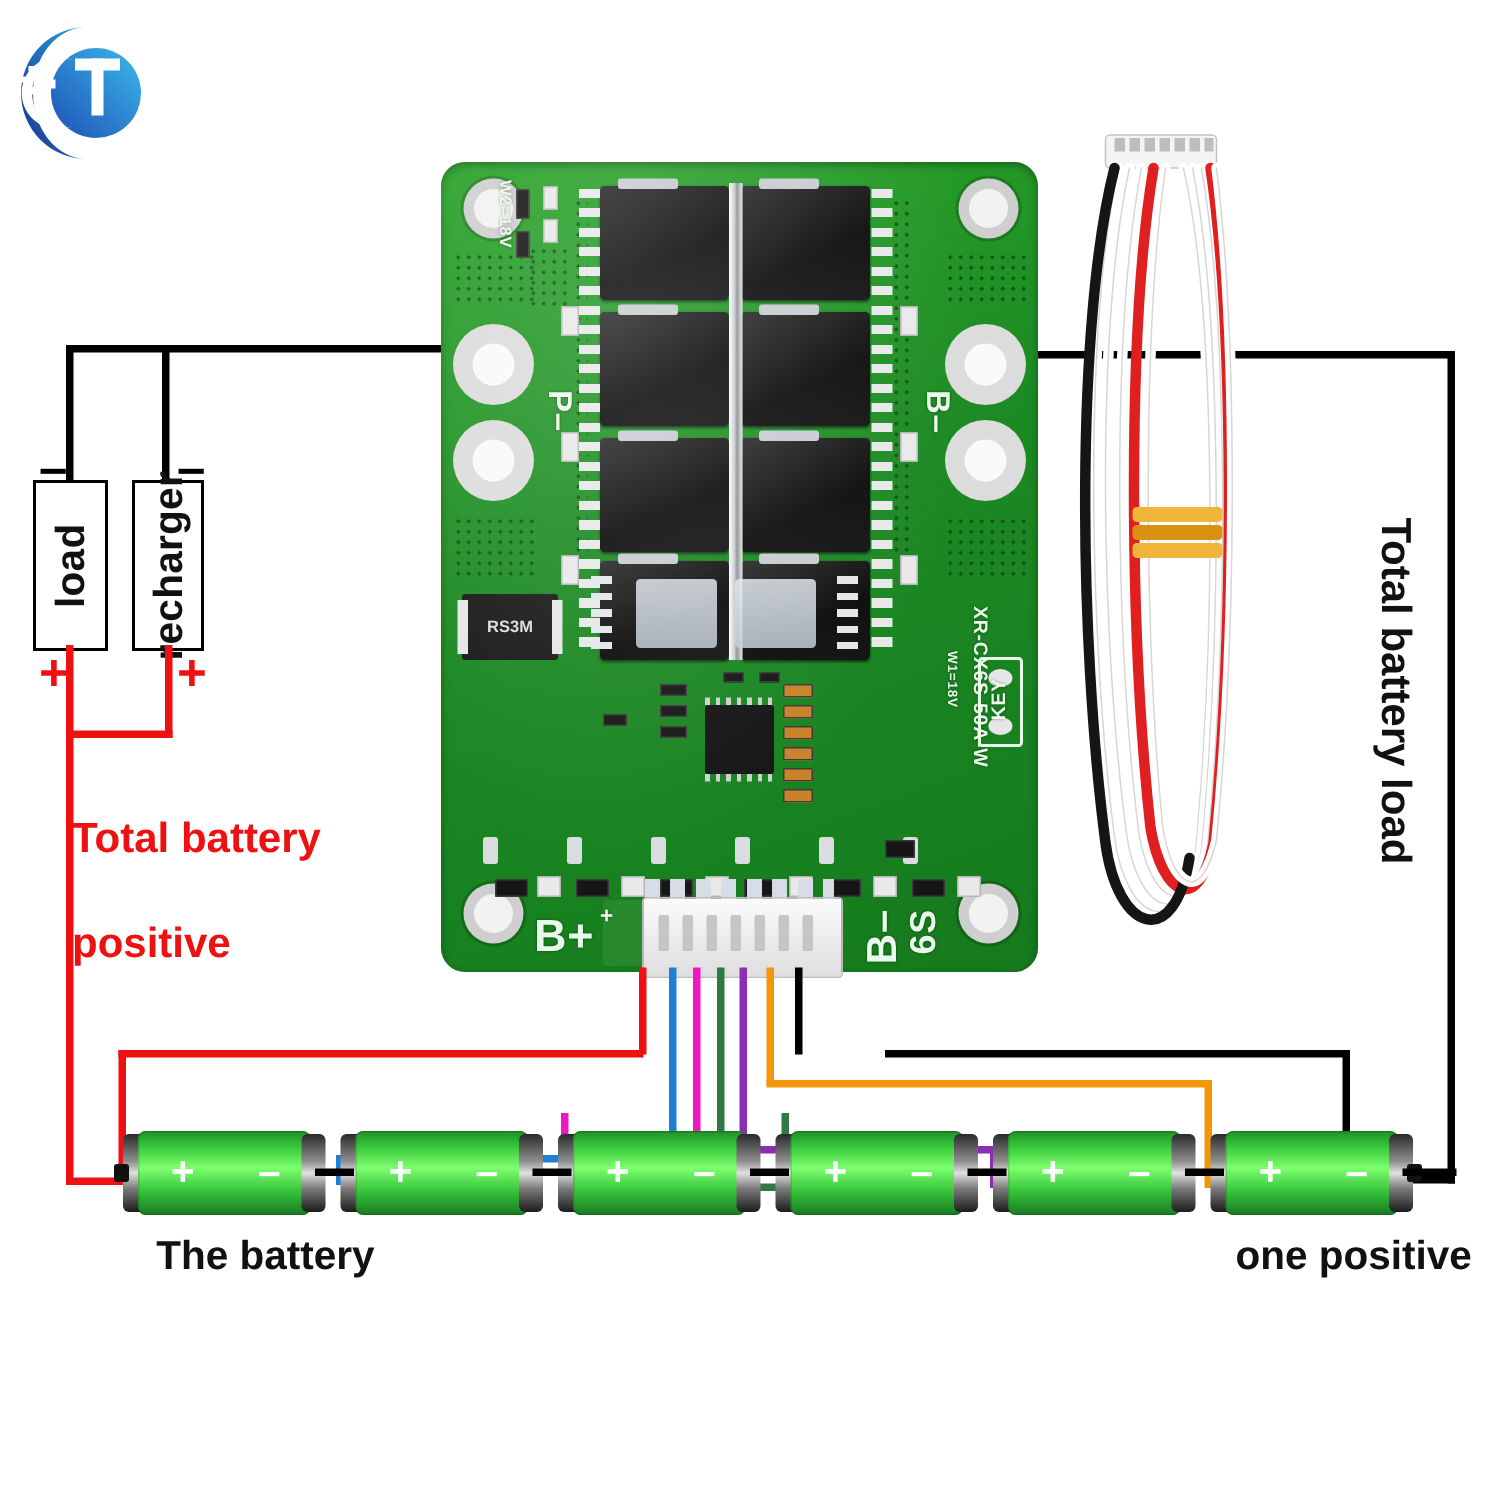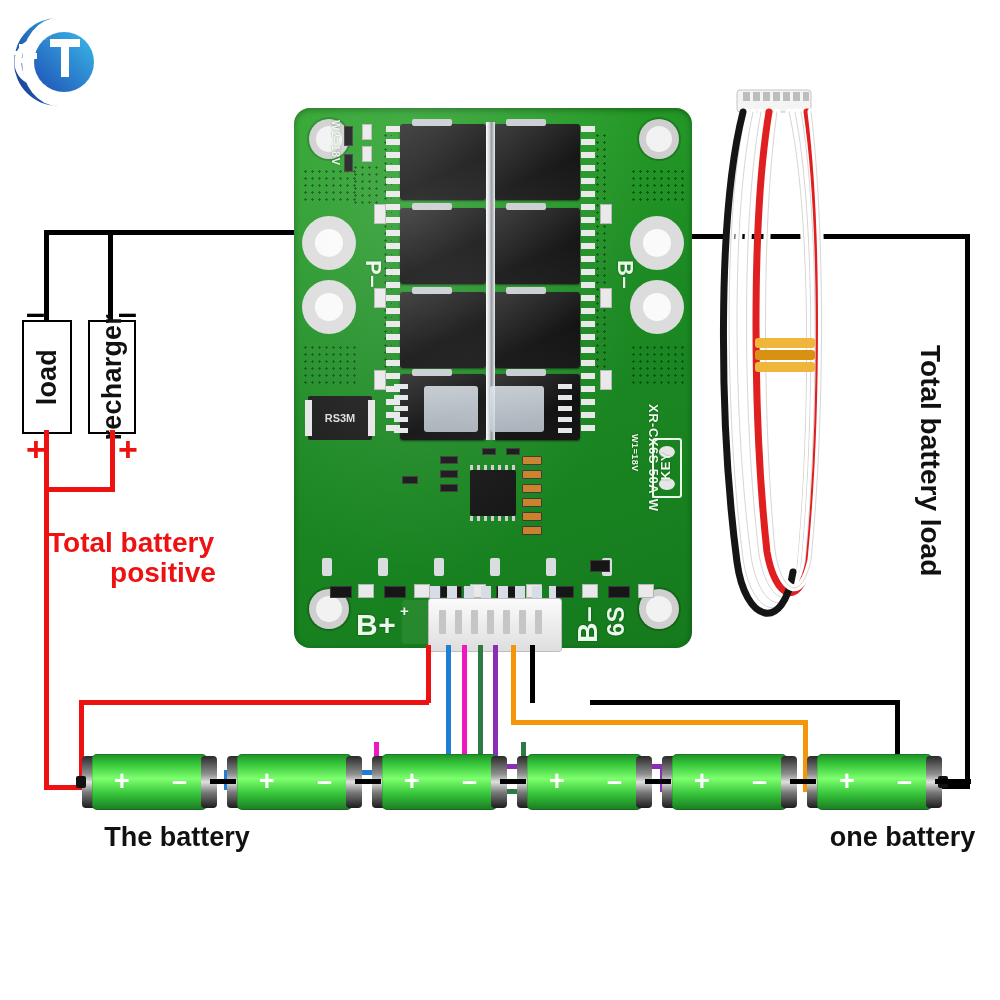--- a/index.html
+++ b/index.html
@@ -29,21 +29,21 @@
     writing-mode:vertical-rl;text-orientation:mixed;transform:rotate(180deg);
     font-size:27px;font-weight:700;color:#111;letter-spacing:.2px;line-height:1;
   }
   .sign{font-size:34px;font-weight:800;line-height:1;}
   .sign.minus{color:#000;}
   .sign.plus{color:#ee1111;}
 
   
   .lbl{font-weight:700;color:#111;line-height:1.08;}
   .lbl.red{background:transparent;color:#ee1111;}
-  .lbl-tbp{left:48px;top:528px;width:230px;font-size:28px;text-align:left;}
+  .lbl-tbp{left:48px;top:544px;width:230px;font-size:28px;text-align:left;}
   .lbl-hi{left:62px;top:823px;width:230px;font-size:27px;text-align:center;}
   .lbl-min{left:805px;top:823px;width:195px;font-size:27px;text-align:center;}
   .lbl-tbl{left:915px;top:345px;font-size:28px;
            writing-mode:vertical-rl;text-orientation:mixed;}
 
   
   .pcb{left:294px;top:108px;width:398px;height:540px;
        background:linear-gradient(160deg,#2aa42a 0%,#1c8a23 45%,#157a1d 100%);
        border-radius:16px;box-shadow:0 2px 6px rgba(0,0,0,.35) inset;}
   .pcb:after{content:"";position:absolute;inset:0;border-radius:16px;
@@ -157,21 +157,21 @@
 
   <div class="abs w wv red" style="left:44px;top:430px;height:360px;"></div>
   <div class="abs w wv red" style="left:110px;top:430px;height:62px;"></div>
   <div class="abs w wh red" style="left:44px;top:487px;width:71px;"></div>
   <div class="abs w wh red" style="left:44px;top:785px;width:60px;"></div>
   <div class="abs w wv red" style="left:79px;top:700px;height:88px;"></div>
   <div class="abs w wh red" style="left:79px;top:700px;width:350px;"></div>
 
   <div class="abs lbl red lbl-tbp">
     <div>Total battery</div>
-    <div style="text-align:center;">positive</div>
+    <div style="text-align:left;margin-top:40px;">positive</div>
   </div>
 
   <div class="abs pcb">
 
     <div class="hole" style="left:22px;top:18px;width:26px;height:26px;"></div>
     <div class="hole" style="left:352px;top:18px;width:26px;height:26px;"></div>
     <div class="hole" style="left:22px;top:488px;width:26px;height:26px;"></div>
     <div class="hole" style="left:352px;top:488px;width:26px;height:26px;"></div>
 
     <div class="pad" style="left:8px;top:108px;width:54px;height:54px;">
@@ -419,16 +419,16 @@
   <div class="abs w wh blk" style="left:500px;top:779px;width:26px;"></div>
   <div class="abs w wh blk" style="left:645px;top:779px;width:26px;"></div>
   <div class="abs w wh blk" style="left:790px;top:779px;width:26px;"></div>
   <div class="abs w wh blk" style="left:935px;top:779px;width:36px;"></div>
 
   <div class="abs lbl lbl-hi">
     <div>The battery</div>
   </div>
 
   <div class="abs lbl lbl-min">
-    <div>one battery</div>
+    <div>one positive</div>
   </div>
 
 </div>
 
 </body></html>

